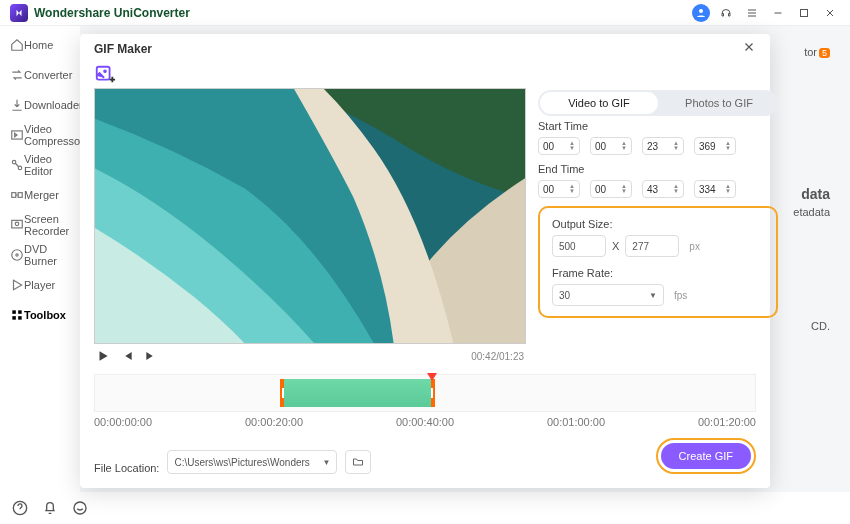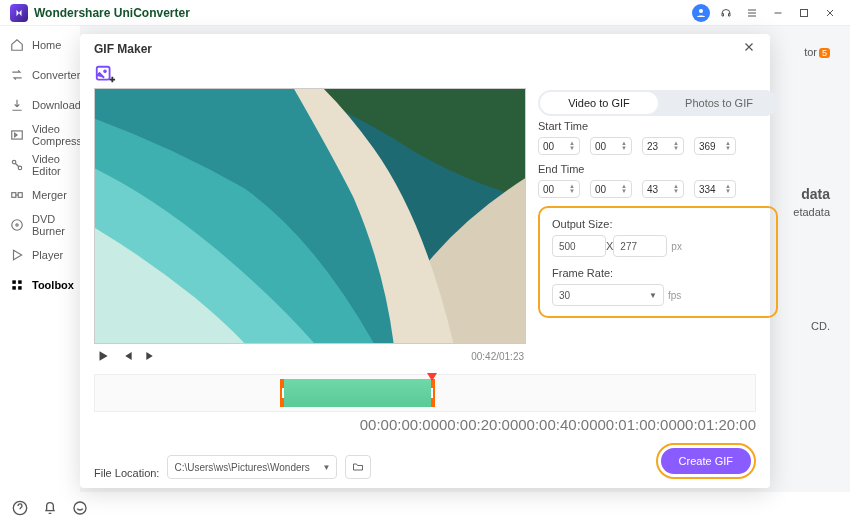--- a/index.html
+++ b/index.html
@@ -10,21 +10,21 @@
 .titlebar .logo { width: 18px; height: 18px; background: linear-gradient(135deg,#7b4cff,#3b1d84); border-radius: 4px; margin-right: 6px; display:flex;align-items:center;justify-content:center;}
 .titlebar .logo svg{width:10px;height:10px;}
 .titlebar .title { font-size: 12px; font-weight: 600; color: #14532d; }
 .titlebar .spacer { flex: 1; }
 .titlebar .sysicon { width: 20px; height: 20px; display: flex; align-items: center; justify-content: center; margin-left: 6px; color:#555; cursor:pointer; }
 .titlebar .circle { background:#3780ff; color:#fff; border-radius:50%; width:18px;height:18px;}
 .titlebar .sysicon svg{width:12px;height:12px;}
 
 
 .sidebar { position: absolute; left: 0; top: 26px; bottom: 32px; width: 80px; background:#fff; padding: 4px 0;}
-.side-item { display: flex; align-items: center; height: 30px; padding: 0 10px; font-size: 11px; color:#555; cursor:pointer; gap:8px;}
+.side-item { display: flex; align-items: center; height: 30px; padding: 0 10px; font-size: 11px; color:#555; cursor:pointer; }
 .side-item.active { font-weight:700; color:#000; }
 .side-item .sicon{width:14px;height:14px;color:#777;flex:0 0 14px;}
 .side-item.active .sicon{color:#000;}
 
 
 .bottombar { position:absolute; bottom:0; left:0; right:0; height:32px; background:#fff; display:flex; align-items:center; padding: 0 12px; gap:14px;}
 .bottombar .bicon{width:16px;height:16px;cursor:pointer;color:#555;}
 
 
 .bg-content { position:absolute; top:26px; left:80px; right:0; bottom:32px; background:#f4f6f8; padding: 20px;}
@@ -58,33 +58,33 @@
 .player-row .time{margin-left:auto;font-size:10px;color:#888;}
 
 .right-col{flex:1;padding-top:26px;}
 .field-group{margin-bottom:8px;}
 .flabel{font-size:11px;color:#444;margin-bottom:5px;}
 .spin-row{display:flex;gap:10px;}
 .spin{display:flex;align-items:center;border:1px solid #ddd;border-radius:4px;height:18px;width:42px;padding:0 4px;font-size:10px;color:#333;justify-content:space-between;}
 .spin .arrows{display:flex;flex-direction:column;gap:0;line-height:5px;font-size:6px;color:#888;cursor:pointer;}
 
 .highlight-box{border:2px solid #f5a623;border-radius:10px;padding:10px 12px;margin-top:6px;}
-.size-row{display:flex;align-items:center;font-size:11px;color:#555;}
+.size-row{display:flex;align-items:center;gap:6px;font-size:11px;color:#555;}
 .ibox{border:1px solid #ddd;border-radius:4px;height:22px;width:54px;padding:0 6px;font-size:10px;display:flex;align-items:center;}
 .select{border:1px solid #ddd;border-radius:4px;height:22px;width:112px;display:flex;align-items:center;justify-content:space-between;padding:0 6px;font-size:10px;cursor:pointer;}
 .select .chev{font-size:8px;color:#666;}
 .unit{font-size:10px;color:#999;margin-left:4px;}
 
 
 .timeline-area{margin-top:6px;}
 .track-wrap{position:relative;height:38px;border:1px solid #eee;background:#fafafa;}
 .range-sel{position:absolute;top:4px;bottom:4px;background:linear-gradient(#6fd9a8,#5bc998);border-left:4px solid #ff6a00;border-right:4px solid #ff6a00;}
 .playhead{position:absolute;top:-6px;width:10px;height:10px;}
 .playhead svg{width:10px;height:10px;}
-.ticks{display:flex;justify-content:flex-end;font-size:15px;color:#777;margin-top:4px;}
+.ticks{display:flex;justify-content:space-between;font-size:11px;color:#777;margin-top:4px;}
 
 
 .bottom-row{display:flex;align-items:flex-end;margin-top:10px;gap:8px;}
 .floc-label{font-size:11px;color:#444;}
 .path-select{border:1px solid #ddd;border-radius:4px;height:24px;width:170px;display:flex;align-items:center;justify-content:space-between;padding:0 6px;font-size:10px;color:#555;cursor:pointer;overflow:hidden;white-space:nowrap;}
 .folder-btn{border:1px solid #ddd;border-radius:4px;height:24px;width:26px;display:flex;align-items:center;justify-content:center;cursor:pointer;}
 .folder-btn svg{width:12px;height:12px;color:#666;}
 .create-wrap{margin-left:auto;border:2px solid #f5a623;border-radius:20px;padding:3px;}
 .create-btn{background:#8a5cff;color:#fff;border:none;border-radius:16px;height:26px;padding:0 18px;font-size:11px;cursor:pointer;}
 </style>
@@ -166,20 +166,27 @@
       </svg>
       <span>Video Editor</span>
     </div>
   <div class="side-item">
       <svg class="sicon" viewBox="0 0 24 24" fill="none" stroke="currentColor" stroke-width="2">
         <rect x="3" y="8" width="7" height="8"></rect>
         <rect x="14" y="8" width="7" height="8"></rect>
         <path d="M10 12h4"></path>
       </svg>
       <span>Merger</span>
+    </div>
+  <div class="side-item">
+      <svg class="sicon" viewBox="0 0 24 24" fill="none" stroke="currentColor" stroke-width="2">
+        <rect x="3" y="4" width="18" height="13"></rect>
+        <circle cx="12" cy="10" r="3"></circle>
+      </svg>
+      <span>Screen Recorder</span>
     </div>
   <div class="side-item">
       <svg class="sicon" viewBox="0 0 24 24" fill="none" stroke="currentColor" stroke-width="2">
         <circle cx="12" cy="12" r="9"></circle>
         <circle cx="12" cy="12" r="2"></circle>
       </svg>
       <span>DVD Burner</span>
     </div>
   <div class="side-item">
       <svg class="sicon" viewBox="0 0 24 24" fill="none" stroke="currentColor" stroke-width="2">

